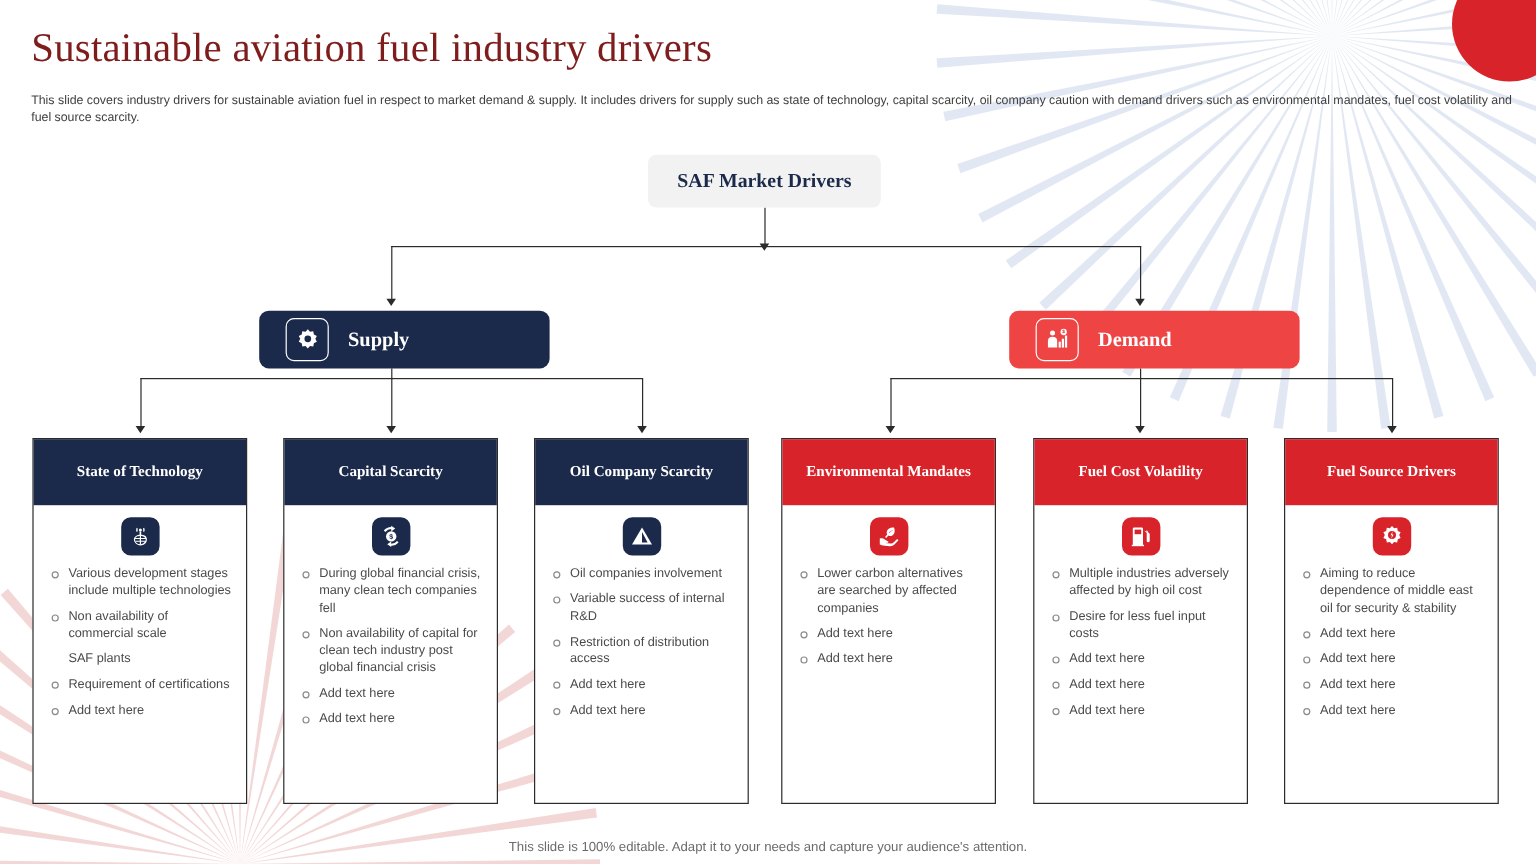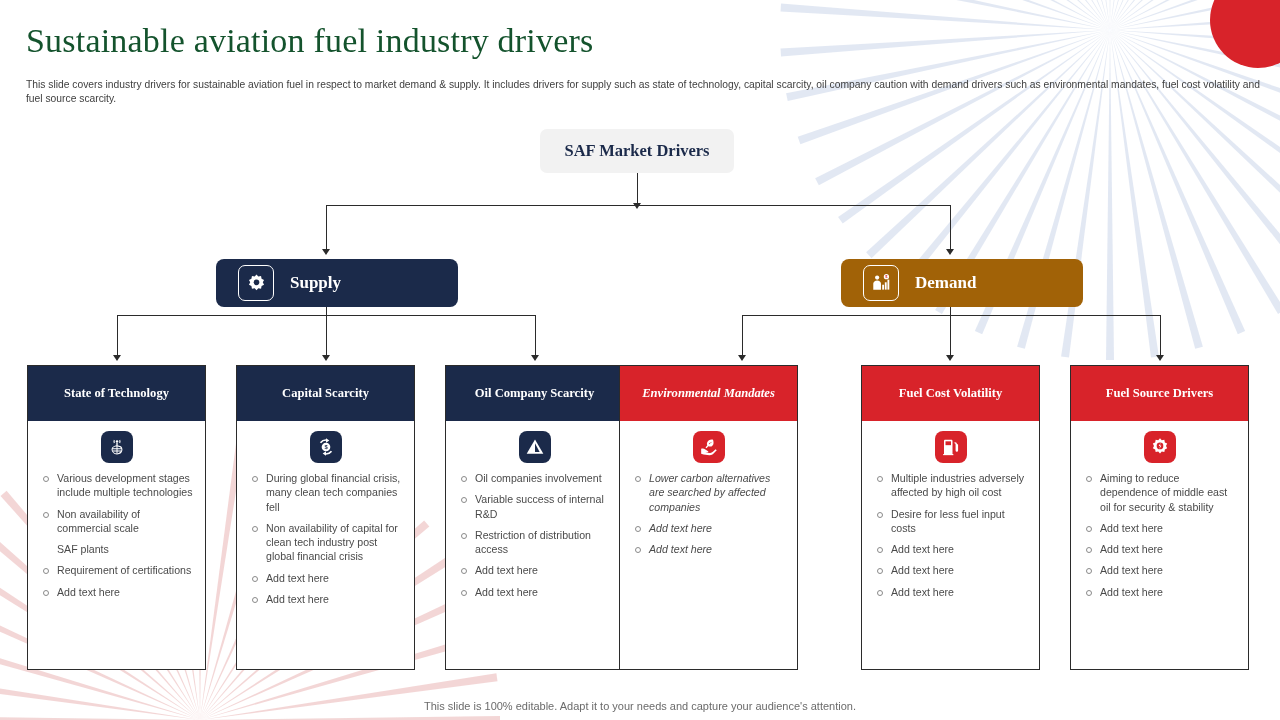--- a/index.html
+++ b/index.html
@@ -17,42 +17,42 @@
   #burst-tr{width:560px;height:420px;right:-110px;top:-180px;}
   #burst-bl{width:520px;height:420px;left:-60px;bottom:-210px;}
   .red-circle{
     position:absolute;right:-26px;top:-28px;width:96px;height:96px;
     border-radius:50%;background:#d8232a;
   }
 
   
   .title{
     position:absolute;left:26px;top:22px;
-    font-family:"Liberation Serif",serif;font-size:34px;color:#14532d;
+    font-family:"Liberation Serif",serif;font-size:34px;color:#7f1d1d;
     letter-spacing:.2px;white-space:nowrap;
   }
   .subtitle{
     position:absolute;left:26px;top:78px;width:1235px;
     font-size:10.3px;line-height:14px;color:#3e3e3e;
   }
 
   
   .node-root{
     position:absolute;left:540px;top:129px;width:194px;height:44px;
     background:#f2f2f2;border-radius:7px;
     display:flex;align-items:center;justify-content:center;
     font-family:"Liberation Serif",serif;font-weight:bold;font-size:16.5px;color:#1b2a4a;
   }
   .node-branch{
     position:absolute;height:48px;border-radius:8px;
     display:flex;align-items:center;padding-left:22px;gap:16px;
     font-family:"Liberation Serif",serif;font-weight:bold;font-size:17px;color:#ffffff;
   }
   #node-supply{left:216px;top:259px;width:220px;background:#1b2a4a;}
-  #node-demand{left:841px;top:259px;width:220px;background:#a16207;}
+  #node-demand{left:841px;top:259px;width:220px;background:#ef4444;}
   .branch-ico{
     width:34px;height:34px;border-radius:7px;border:1.4px solid #ffffff;
     display:flex;align-items:center;justify-content:center;flex:0 0 auto;
   }
   .branch-ico svg{width:21px;height:21px;fill:#ffffff;}
 
   
   .ln{position:absolute;background:#2b2b2b;}
   .ln.v{width:1px;}
   .ln.h{height:1px;}
@@ -87,21 +87,21 @@
     position:relative;padding-left:17px;margin-bottom:7px;
     font-size:10.6px;line-height:14.3px;color:#4a4a4a;text-align:left;
   }
   .bullets li::before{
     content:"";position:absolute;left:3px;top:5px;width:4px;height:4px;
     border:1px solid #8a8a8a;border-radius:50%;
   }
   .bullets li.nobullet::before{display:none;}
 
   #card-0{left:27px;} #card-1{left:236px;} #card-2{left:445px;}
-  #card-3{left:619px;font-style:italic;} #card-4{left:861px;} #card-5{left:1070px;}
+  #card-3{left:651px;} #card-4{left:861px;} #card-5{left:1070px;}
 
   
   .footer{
     position:absolute;left:0;right:0;top:700px;text-align:center;
     font-size:11px;color:#6b6b6b;
   }
 </style>
 </head>
 <body>
 

